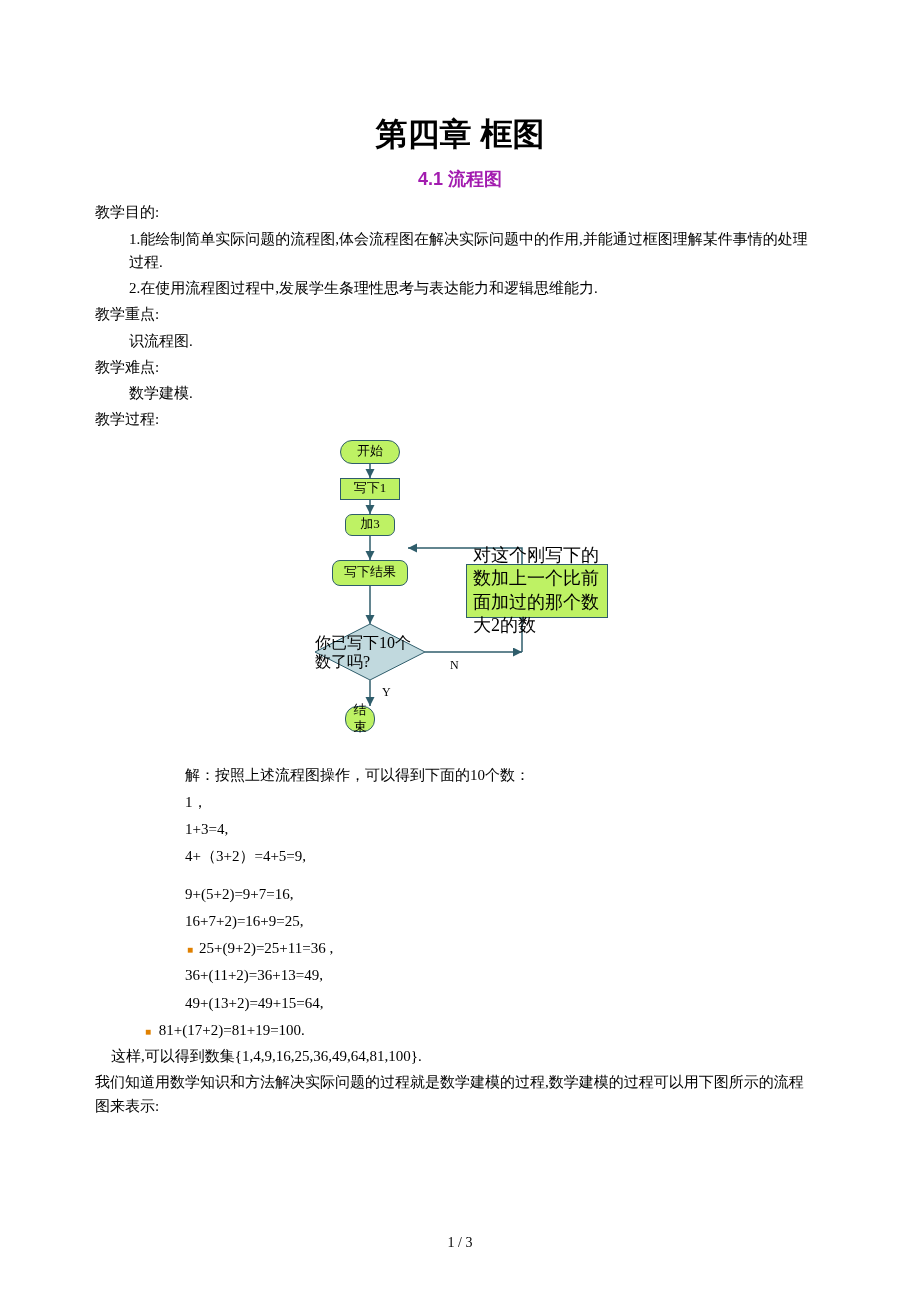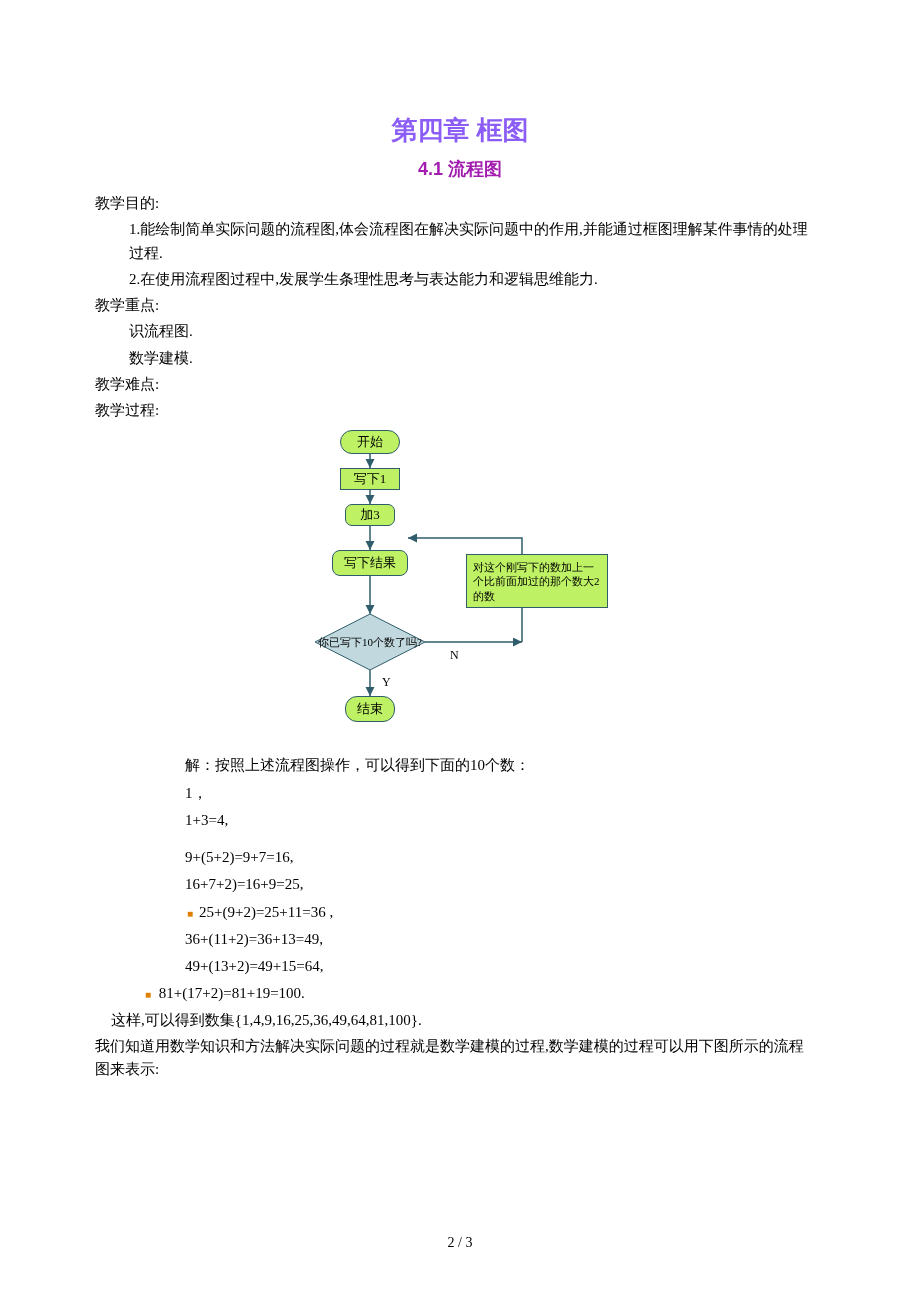--- a/index.html
+++ b/index.html
@@ -13,23 +13,23 @@
   }
   .page {
     width: 920px;
     min-height: 1302px;
     box-sizing: border-box;
     padding: 110px 95px 40px 95px;
     position: relative;
   }
   .title-main {
     text-align: center;
-    color: #8b5cf6;
+    color: #000000;
     font-family: "SimHei", "黑体", sans-serif;
-    font-size: 26px;
+    font-size: 32px;
     font-weight: bold;
     margin: 0 0 6px 0;
   }
   .title-sub {
     text-align: center;
     color: #a21caf;
     font-family: "SimHei", "黑体", sans-serif;
     font-size: 18px;
     font-weight: bold;
     margin: 0 0 8px 0;
@@ -69,21 +69,21 @@
     width: 110px;
     height: 56px;
   }
   .fc-diamond svg { position: absolute; left:0; top:0; }
   .fc-diamond .label {
     position: absolute;
     left: 0; top: 0; width: 100%; height: 100%;
     display: flex;
     align-items: center;
     justify-content: center;
-    font-size: 11px;
+    font-size: 16px;
     line-height: 1.2;
     text-align: left;
   }
   .arrow {
     position: absolute;
   }
   .yn-label {
     position: absolute;
     font-size: 12px;
   }
@@ -121,22 +121,22 @@
   <h1 class="title-main">第四章 框图</h1>
   <h2 class="title-sub">4.1 流程图</h2>
 
   <p class="body-line">教学目的:</p>
   <p class="body-line indent1">1.能绘制简单实际问题的流程图,体会流程图在解决实际问题中的作用,并能通过框图理解某件事情的处理过程.</p>
   <p class="body-line indent1">2.在使用流程图过程中,发展学生条理性思考与表达能力和逻辑思维能力.</p>
 
   <p class="body-line">教学重点:</p>
   <p class="body-line indent1">识流程图.</p>
 
+  <p class="body-line">教学难点:</p>
   <p class="body-line indent1">数学建模.</p>
-  <p class="body-line">教学难点:</p>
 
   <p class="body-line">教学过程:</p>
 
   <div class="flowchart-wrap">
     <div class="flowchart">
 
       <svg class="arrow" style="left:0;top:0;" width="340" height="320">
         <defs>
           <marker id="ah" markerWidth="8" markerHeight="8" refX="6" refY="3" orient="auto">
             <path d="M0,0 L6,3 L0,6 Z" fill="#2f5d6b"></path>
@@ -158,55 +158,56 @@
         <line x1="80" y1="242" x2="80" y2="268" stroke="#2f5d6b" stroke-width="1.5" marker-end="url(#ah)"></line>
 
         <line x1="232" y1="214" x2="232" y2="180" stroke="#2f5d6b" stroke-width="1.5"></line>
       </svg>
 
       <div class="fc-box rounded" style="left:50px; top:2px; width:60px; height:24px;">开始</div>
       <div class="fc-box" style="left:50px; top:40px; width:60px; height:22px;">写下1</div>
       <div class="fc-box" style="left:55px; top:76px; width:50px; height:22px;border-radius:7px;">加3</div>
       <div class="fc-box" style="left:42px; top:122px; width:76px; height:26px;border-radius:8px;">写下结果</div>
 
-      <div class="fc-box" style="left:176px; top:126px; width:142px; height:54px; font-size:11px; text-align:left; padding:4px 6px;">对这个刚写下的数加上一个比前面加过的那个数大2的数</div>
+      <div class="fc-box" style="left:176px; top:126px; width:142px; height:54px; font-size:18px; text-align:left; padding:4px 6px;">对这个刚写下的数加上一个比前面加过的那个数大2的数</div>
 
       <div class="fc-diamond" style="left:25px; top:186px;">
         <svg width="110" height="56">
           <polygon points="55,0 110,28 55,56 0,28" fill="#c1d9de" stroke="#2f5d6b" stroke-width="1"></polygon>
         </svg>
         <div class="label">你已写下10个数了吗?</div>
       </div>
 
       <span class="yn-label" style="left:160px; top:218px;">N</span>
       <span class="yn-label" style="left:92px; top:245px;">Y</span>
 
-      <div class="fc-box rounded" style="left:55px; top:268px; width:50px; height:26px;">结束</div>
+      <div class="fc-box rounded" style="left:55px; top:268px; width:30px; height:26px;">结束</div>
 
     </div>
   </div>
 
   <div class="answer-block">
     <p class="answer-line">解：按照上述流程图操作，可以得到下面的10个数：</p>
     <p class="answer-line">1，</p>
     <p class="answer-line">1+3=4,</p>
+    <p class="answer-line">4+（3+2）=4+5=9,</p>
   </div>
 
   <div class="answer-block2">
     <p class="answer-line"><span>9+(5+2)=9+7=16,</span></p>
     <p class="answer-line"><span>16+7+2)=16+9=25,</span></p>
     <p class="answer-line"><span class="dot-orange-left">■</span><span>25+(9+2)=25+11=36 ,</span></p>
     <p class="answer-line"><span>36+(11+2)=36+13=49,</span></p>
     <p class="answer-line"><span>49+(13+2)=49+15=64,</span></p>
   </div>
 
   <p class="body-line" style="padding-left:50px;">
     <span class="dot-orange">■</span>
     <span>81+(17+2)=81+19=100.</span>
   </p>
 
   <p class="body-line indent-1char">这样,可以得到数集{1,4,9,16,25,36,49,64,81,100}.</p>
 
   <p class="body-line">我们知道用数学知识和方法解决实际问题的过程就是数学建模的过程,数学建模的过程可以用下图所示的流程图来表示:</p>
 
-  <div class="page-num">2 / 3</div>
+  <div class="page-num">1 / 3</div>
 
 </div>
 
 </body></html>

